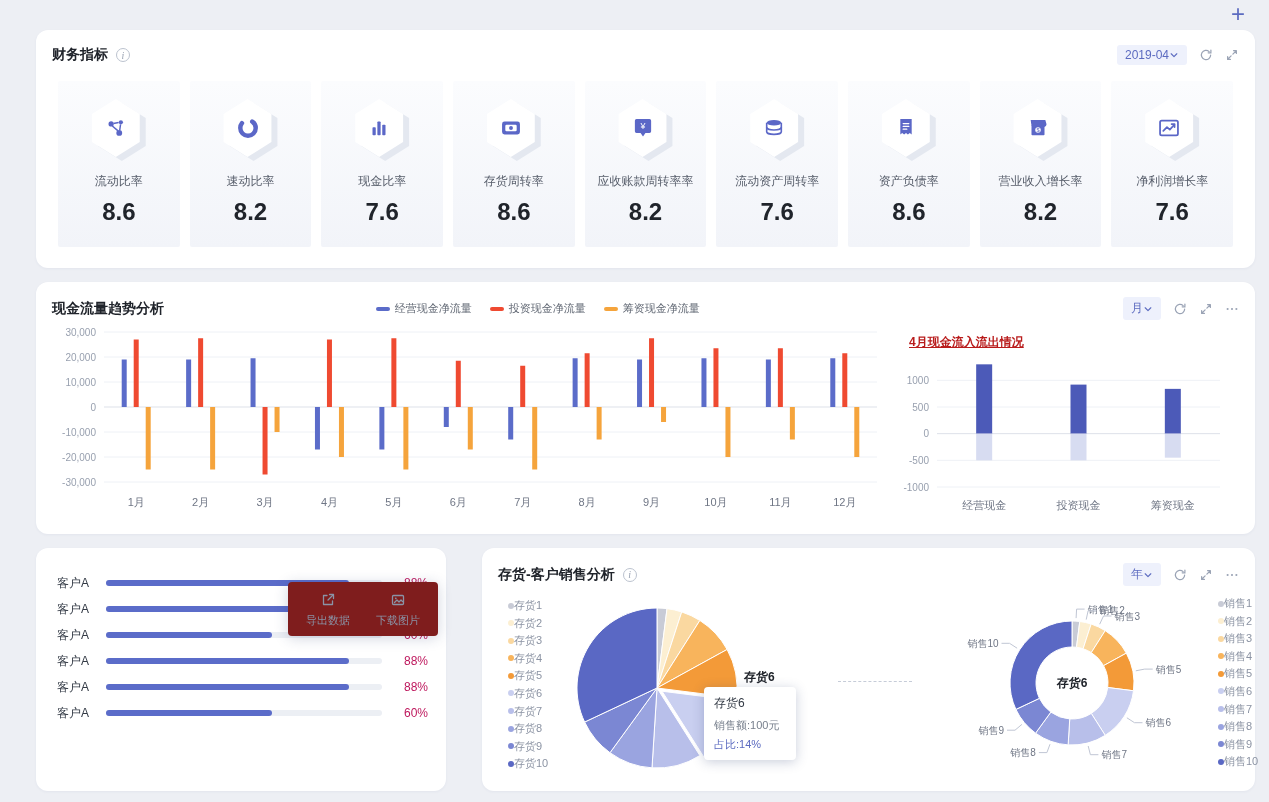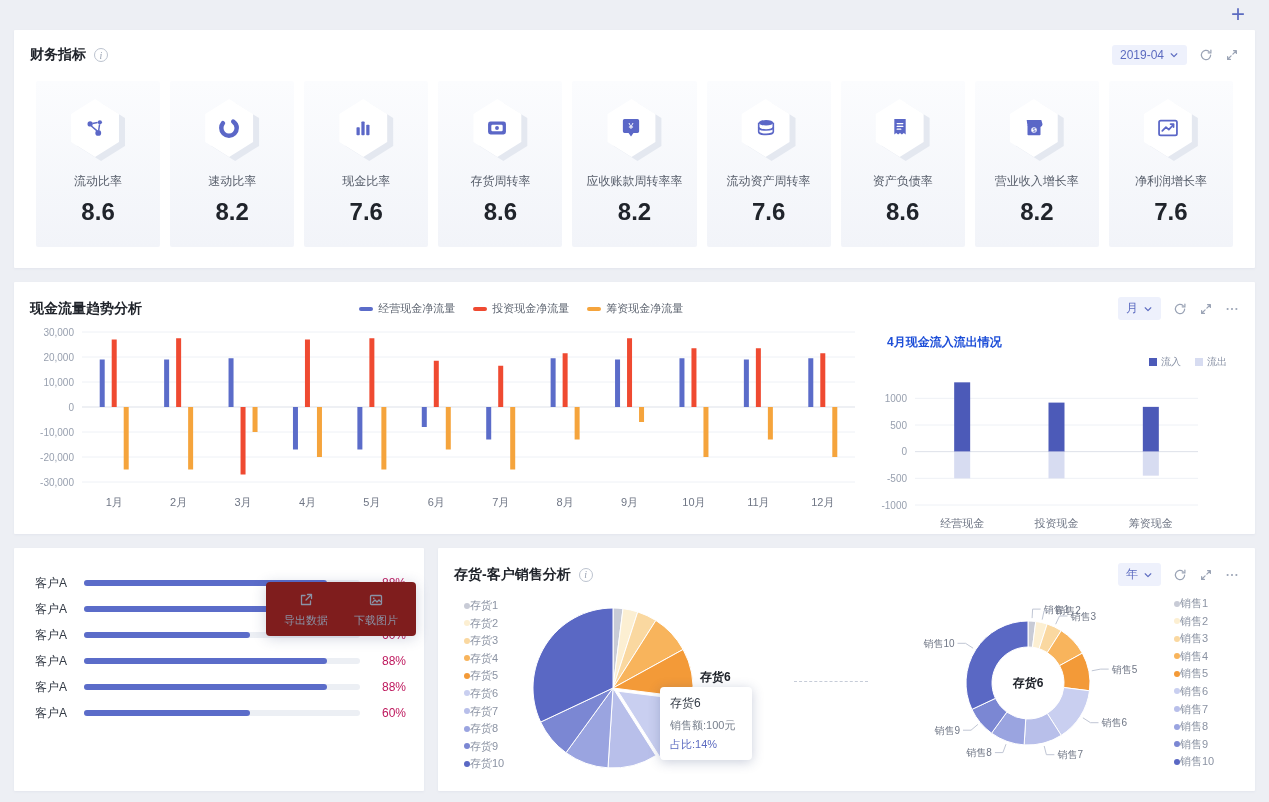--- a/index.html
+++ b/index.html
@@ -5,28 +5,28 @@
   * { box-sizing: border-box; }
   html,body { margin:0; padding:0; }
   body { width:1269px; height:802px; background:#edeff4; position:relative; overflow:hidden;
          font-family:"Liberation Sans","DejaVu Sans",sans-serif; color:#20242b; }
   svg text { font-family:"Liberation Sans","DejaVu Sans",sans-serif; }
 
   .page { position:absolute; left:0; top:0; right:0; padding:30px 14px 0; }
   .page-add { position:absolute; top:2px; right:24px; font-size:24px; font-weight:300;
               color:#5C6BC0; cursor:pointer; line-height:1; }
 
-  .panel { background:#fff; border-radius:1px; position:relative; box-shadow:0 1px 3px rgba(40,60,110,.05); }
+  .panel { background:#fff; border-radius:12px; position:relative; box-shadow:0 1px 3px rgba(40,60,110,.05);margin-left:22px; }
   .panel > header { display:flex; align-items:center; padding:15px 16px 0; }
   .panel h2 { margin:0; font-size:14px; font-weight:bold; color:#20242b; }
   .info-badge { width:14px; height:14px; border:1px solid #bcc3cf; border-radius:50%; color:#9aa3b3;
                 font-size:10px; font-style:italic; font-family:"Liberation Serif",serif;
                 display:inline-flex; align-items:center; justify-content:center; margin-left:8px; cursor:pointer; flex:none; }
   .controls { margin-left:auto; display:flex; align-items:center; gap:12px; color:#9aa3b5; }
-  .chip { display:inline-flex; align-items:center; gap:5px; background:#eef1fc; color:#5C6BC0;
+  .chip { display:inline-flex; align-items:center; background:#eef1fc; color:#5C6BC0;
           border-radius:3px; font-size:12px; padding:3px 8px; cursor:pointer; }
   .icon-row { display:inline-flex; gap:12px; align-items:center; }
   .hicon { display:inline-flex; cursor:pointer; color:#9aa3b5; }
 
   
   #panel-financial { height:238px; margin-bottom:14px; }
   .cards { display:flex; gap:10px; padding:16px 22px 0; }
   .fin-card { flex:1; height:166px; background:linear-gradient(180deg,#fbfcfe 0%,#f2f4f9 100%);
               border-radius:2px; display:flex; flex-direction:column; align-items:center;
               padding-top:18px; cursor:pointer; }
@@ -38,21 +38,21 @@
   .fin-label { font-size:12px; color:#565d6a; margin:12px 0 8px; text-align:center; }
   .fin-value { font-size:24px; font-weight:bold; color:#20242b; }
 
   
   #panel-cashflow { height:252px; margin-bottom:14px; }
   .trend-legend { display:flex; gap:18px; margin:0 auto; font-size:11px; color:#5f6672; align-items:center; }
   .tl-item { display:flex; gap:5px; align-items:center; cursor:pointer; }
   .lg-bar { width:14px; height:4px; border-radius:2px; }
   .cashflow-body { display:flex; padding:2px 10px 0 10px; }
   .subchart { flex:1; padding-top:4px; }
-  .sub-title { font-size:12px; font-weight:bold; padding:8px 0 0 18px; color:#1d4ed8; }
+  .sub-title { font-size:12px; font-weight:bold; padding:8px 0 0 18px; color:#b91c1c;text-decoration:underline; }
   .sub-legend { display:flex; justify-content:flex-end; gap:14px; padding:4px 18px 0 0;
                 font-size:10px; color:#8a93a6; align-items:center; }
   .fl-item { display:flex; gap:4px; align-items:center; cursor:pointer; }
   .lg-sq { width:8px; height:8px; }
 
   
   .bottom-row { display:flex; gap:14px; }
   #panel-credit { width:410px; height:243px; flex:none; }
   #panel-sales { flex:1; height:243px; }
 
@@ -357,30 +357,20 @@
           <rect x="719.875" y="37.5" width="5" height="47.5" fill="#5B6CC9"></rect>
           <rect x="731.875" y="26.25" width="5" height="58.75" fill="#EF4A31"></rect>
           <rect x="743.875" y="85" width="5" height="32.5" fill="#F5A43C"></rect>
           <text x="798.7916666666667" y="184" text-anchor="middle" fill="#6f7685" font-size="11">12月</text>
           <rect x="784.2916666666667" y="36.25" width="5" height="48.75" fill="#5B6CC9"></rect>
           <rect x="796.2916666666667" y="31.25" width="5" height="53.75" fill="#EF4A31"></rect>
           <rect x="808.2916666666667" y="85" width="5" height="50" fill="#F5A43C"></rect>
         </svg>
       <div class="subchart">
         <div class="sub-title">4月现金流入流出情况</div>
-        <div class="sub-legend" id="flow-legend">
-            <span class="fl-item">
-              <span class="lg-sq" style="background:#4C5AB8"></span>
-              <span>流入</span>
-            </span>
-            <span class="fl-item">
-              <span class="lg-sq" style="background:#D7DCF1"></span>
-              <span>流出</span>
-            </span>
-          </div>
         <svg id="flow-chart" width="345" height="166">
             <line x1="46" y1="136" x2="329" y2="136" stroke="#eef1f6" stroke-width="1"></line>
             <text x="38" y="139.5" text-anchor="end" fill="#98a0af" font-size="10">-1000</text>
             <line x1="46" y1="109.33333333333333" x2="329" y2="109.33333333333333" stroke="#eef1f6" stroke-width="1"></line>
             <text x="38" y="112.83333333333333" text-anchor="end" fill="#98a0af" font-size="10">-500</text>
             <line x1="46" y1="82.66666666666667" x2="329" y2="82.66666666666667" stroke="#dde1e9" stroke-width="1"></line>
             <text x="38" y="86.16666666666667" text-anchor="end" fill="#98a0af" font-size="10">0</text>
             <line x1="46" y1="56" x2="329" y2="56" stroke="#eef1f6" stroke-width="1"></line>
             <text x="38" y="59.5" text-anchor="end" fill="#98a0af" font-size="10">500</text>
             <line x1="46" y1="29.333333333333332" x2="329" y2="29.333333333333332" stroke="#eef1f6" stroke-width="1"></line>

